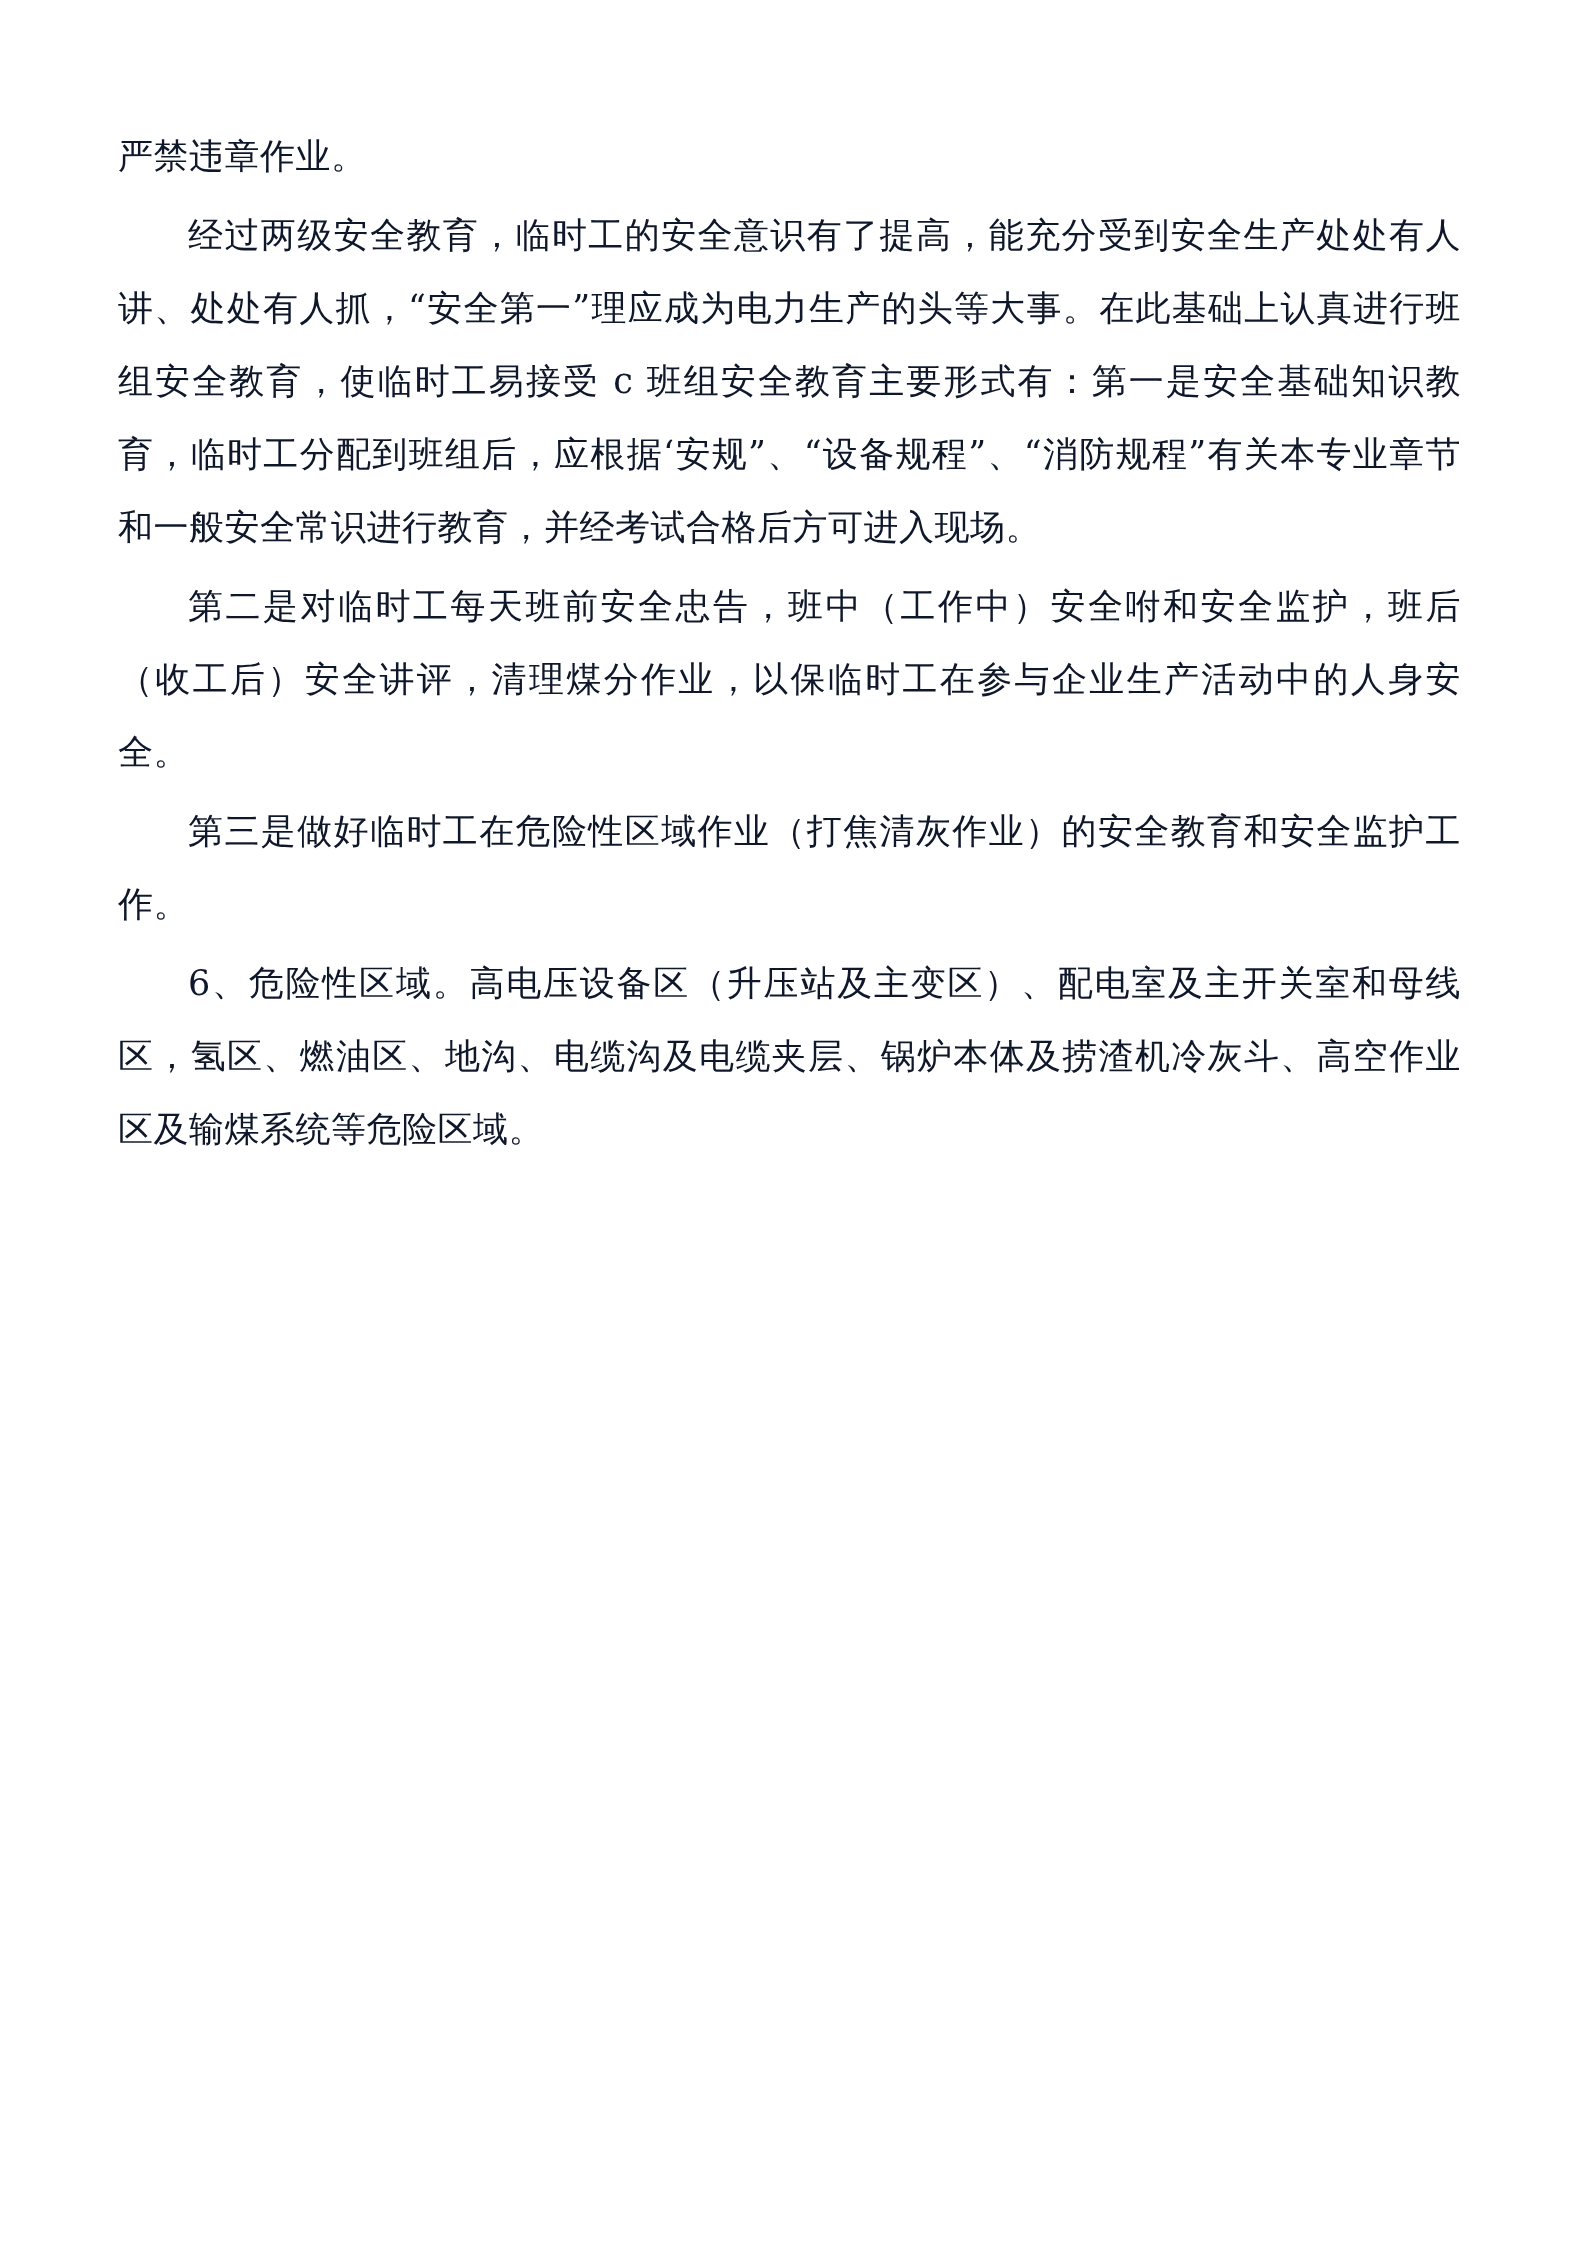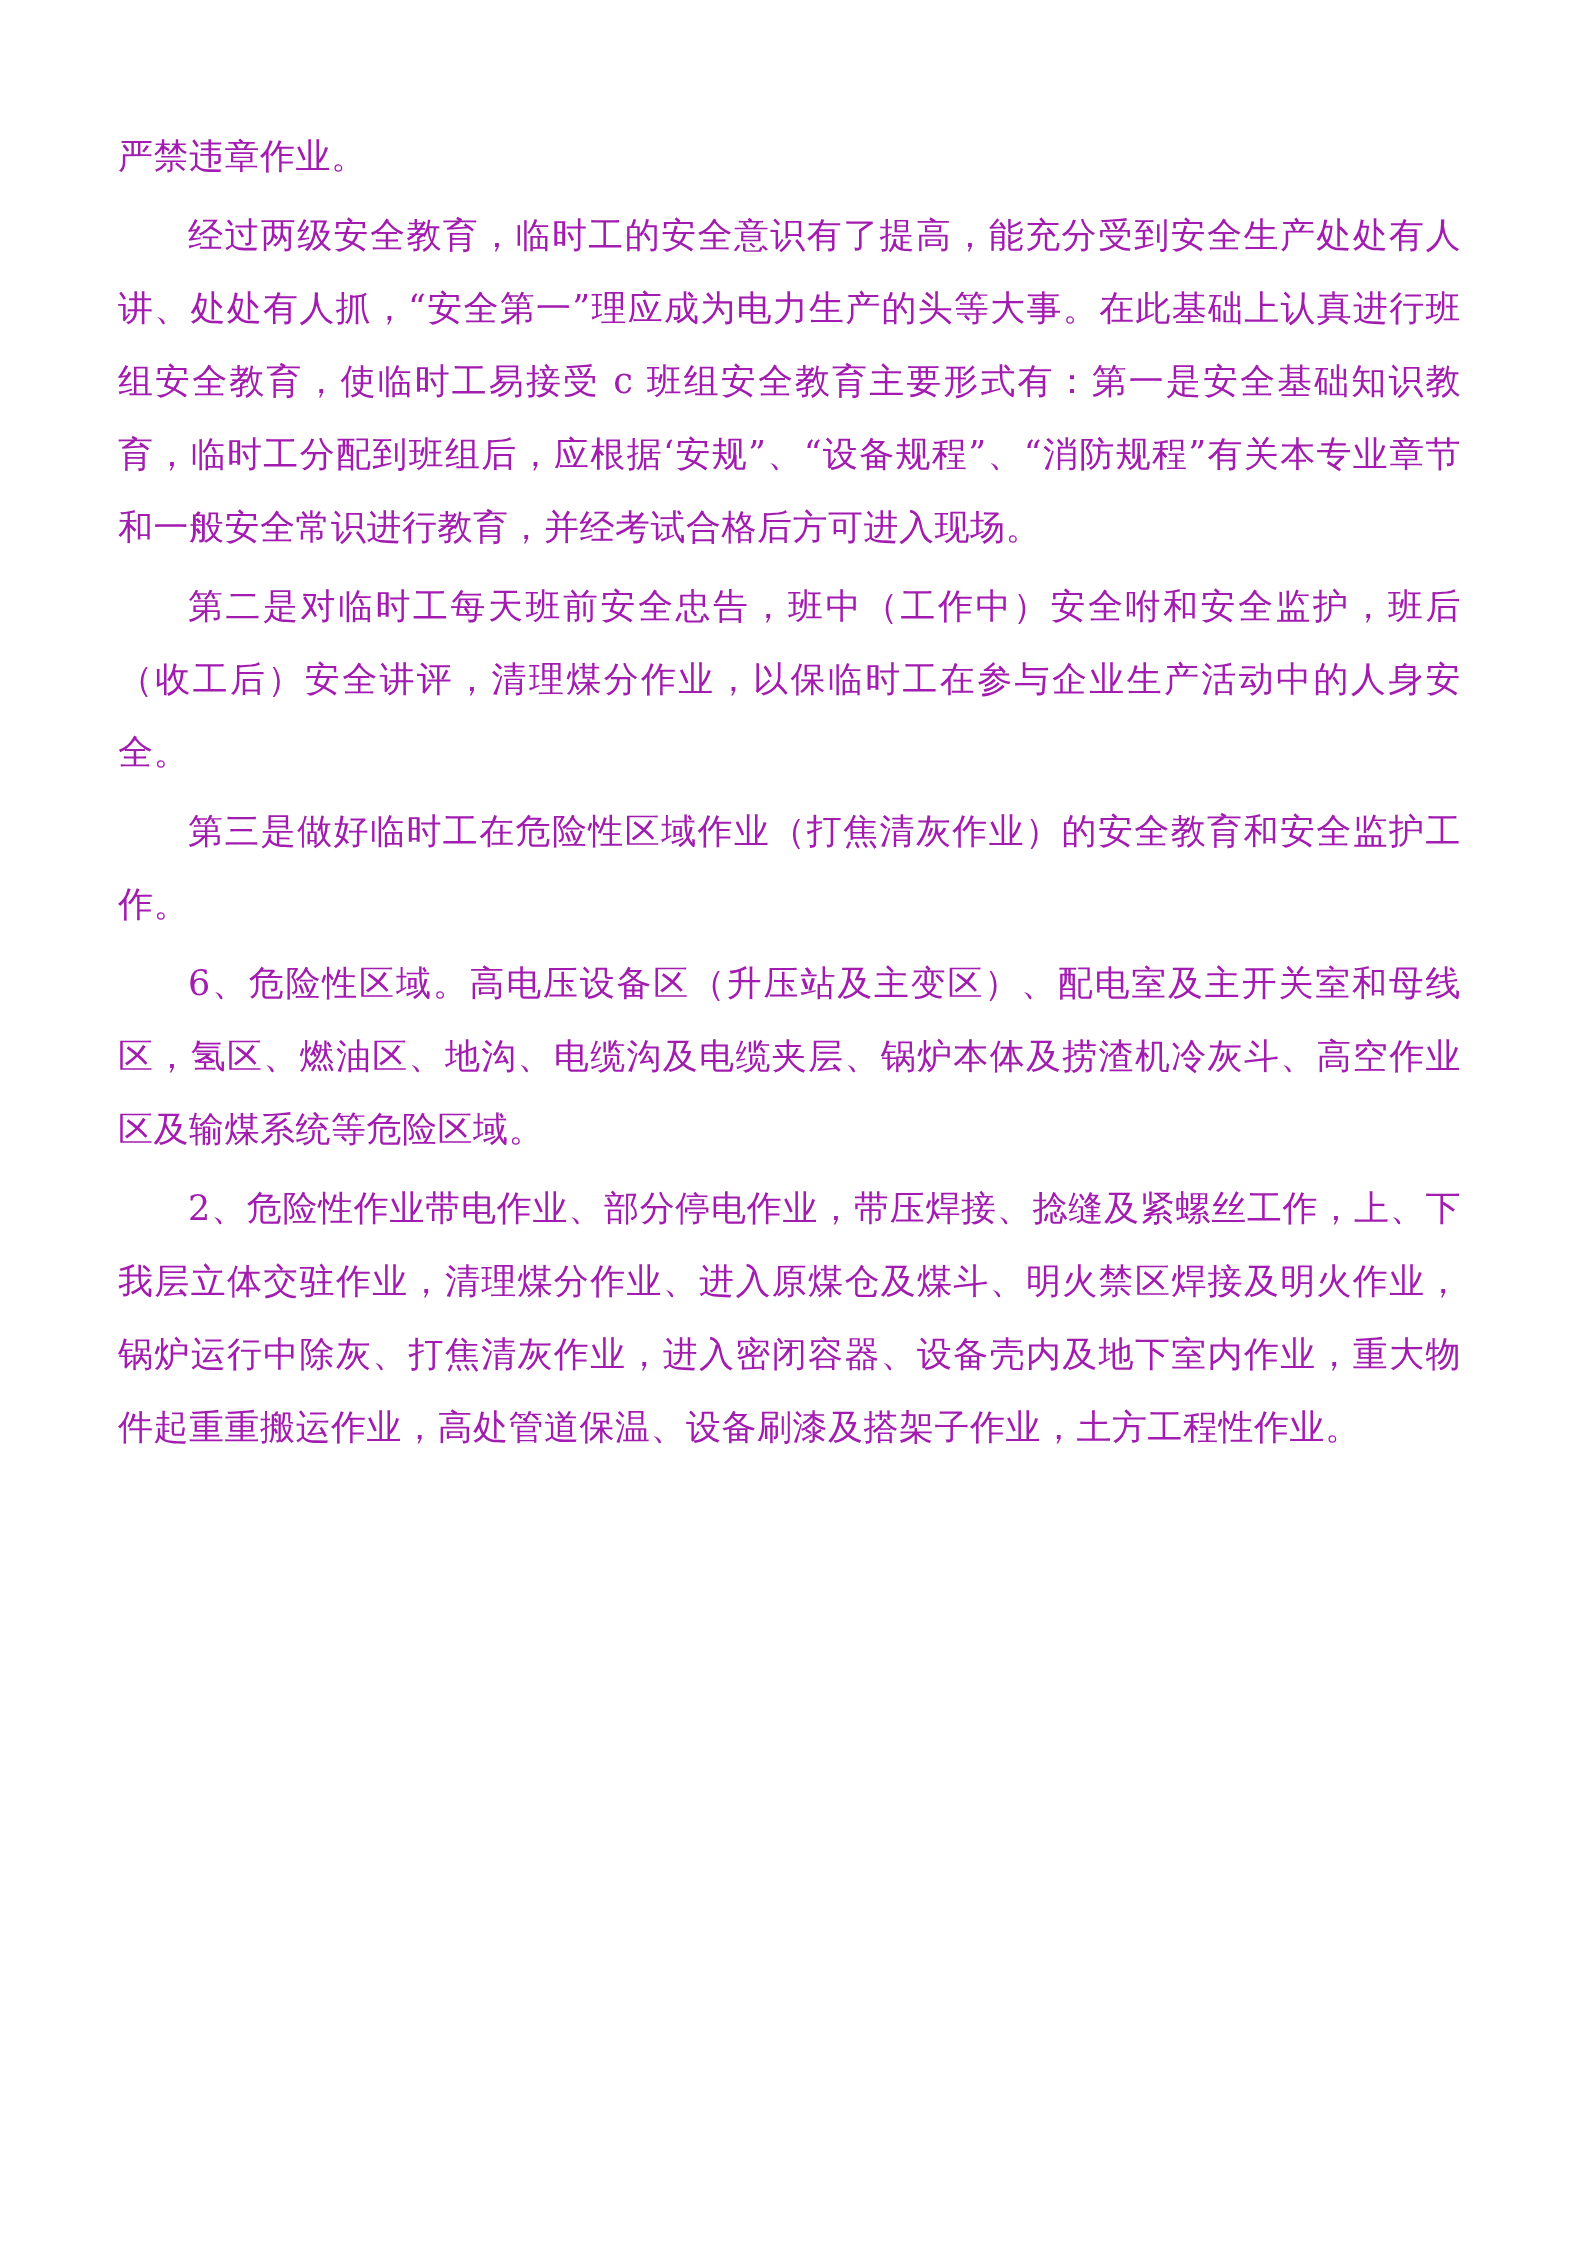--- a/index.html
+++ b/index.html
@@ -21,21 +21,21 @@
   .doc-body {
     width: 1351px;
   }
   p.para {
     margin: 0 8px 6px 0;
     font-size: 35px;
     line-height: 73px;
     text-align: justify;
     text-justify: inter-ideograph;
     letter-spacing: 0.5px;
-    color: #a21caf;
+    color: #0f172a;
   }
   p.indent {
     text-indent: 70px;
   }
   p.heading {
     font-weight: bold;
     text-indent: 70px;
     margin: 0 0 6px 0;
     font-size: 35px;
     line-height: 73px;
@@ -48,15 +48,14 @@
 </head>
 <body>
 
 <div class="page">
   <div class="doc-body">
     <p class="para first-line">严禁违章作业。</p>
     <p class="para indent">经过两级安全教育，临时工的安全意识有了提高，能充分受到安全生产处处有人讲、处处有人抓，“安全第一”理应成为电力生产的头等大事。在此基础上认真进行班组安全教育，使临时工易接受 c 班组安全教育主要形式有：第一是安全基础知识教育，临时工分配到班组后，应根据‘安规”、“设备规程”、“消防规程”有关本专业章节和一般安全常识进行教育，并经考试合格后方可进入现场。</p>
     <p class="para indent">第二是对临时工每天班前安全忠告，班中（工作中）安全咐和安全监护，班后（收工后）安全讲评，清理煤分作业，以保临时工在参与企业生产活动中的人身安全。</p>
     <p class="para indent">第三是做好临时工在危险性区域作业（打焦清灰作业）的安全教育和安全监护工作。</p>
     <p class="para indent">6、危险性区域。高电压设备区（升压站及主变区）、配电室及主开关室和母线区，氢区、燃油区、地沟、电缆沟及电缆夹层、锅炉本体及捞渣机冷灰斗、高空作业区及输煤系统等危险区域。</p>
-    <p class="para indent">2、危险性作业带电作业、部分停电作业，带压焊接、捻缝及紧螺丝工作，上、下我层立体交驻作业，清理煤分作业、进入原煤仓及煤斗、明火禁区焊接及明火作业，锅炉运行中除灰、打焦清灰作业，进入密闭容器、设备壳内及地下室内作业，重大物件起重重搬运作业，高处管道保温、设备刷漆及搭架子作业，土方工程性作业。</p>
   </div>
 </div>
 
 </body></html>

